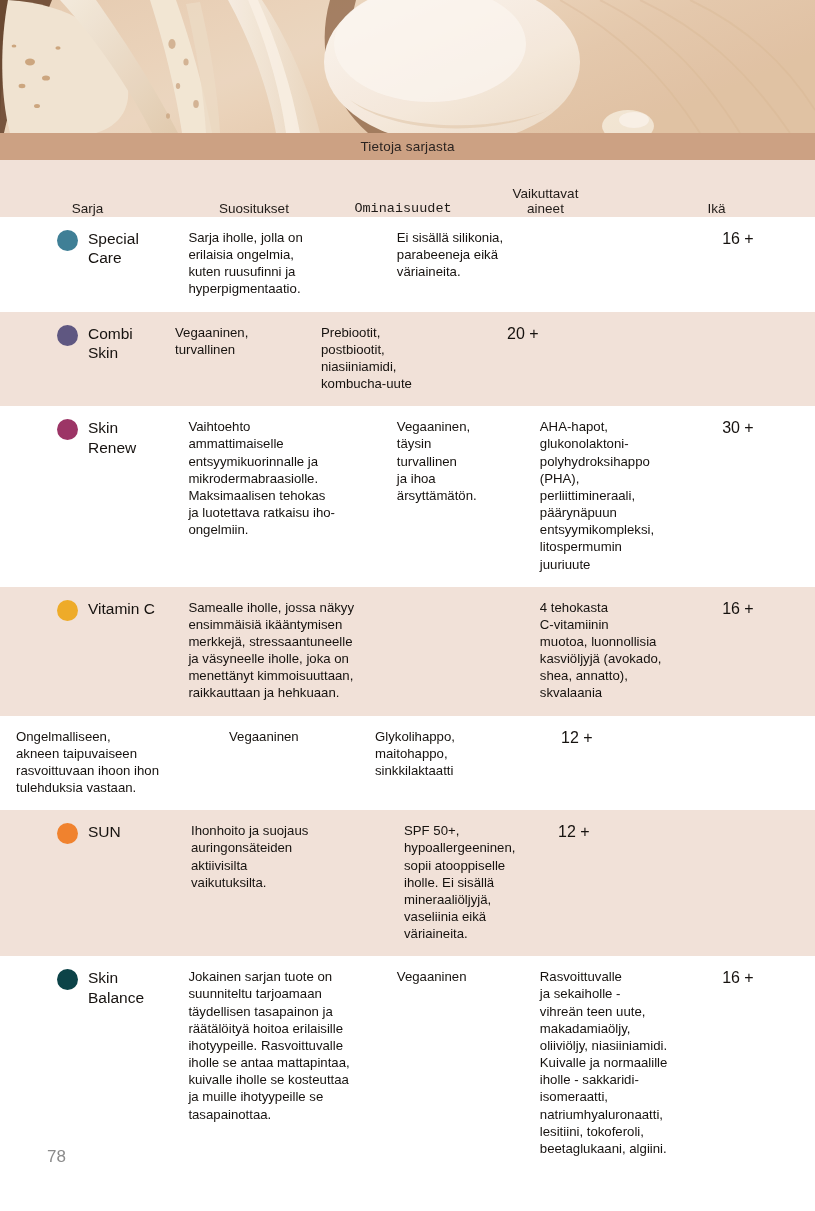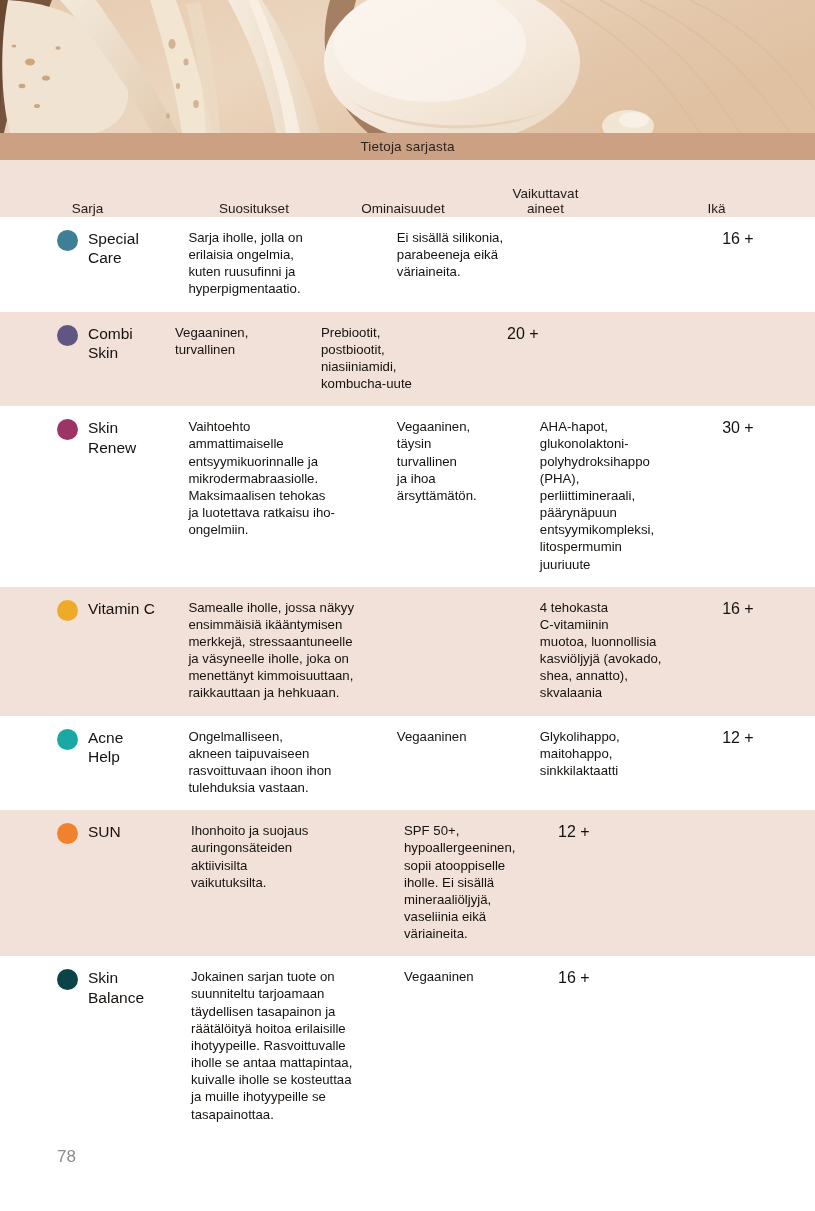--- a/index.html
+++ b/index.html
@@ -55,21 +55,21 @@
   .col-head .ch {
     font-size: 13.5px;
     color: #201b18;
     text-align: center;
     line-height: 1.15;
   }
 
   
   .c-sarja  { width: 120px; padding-left: 55px; }
   .c-sug    { width: 213px; }
-  .c-feat   { width: 140px; }
+  .c-feat   { width: 140px; font-family: Liberation Mono, monospace; }
   .c-ing    { width: 175px; }
   .c-age    { width: 167px; }
 
   .col-head .c-sarja { padding-left: 0; text-align: center; width: 175px; }
   .col-head .c-sug   { width: 158px; }
   .col-head .c-feat  { width: 140px; }
   .col-head .c-ing   { width: 145px; }
   .col-head .c-age   { width: 197px; }
 
   
@@ -121,21 +121,21 @@
     color: #16120f;
     padding-left: 12px;
   }
 
   
   .row .cell-sug  { margin-left: 16px; }
 
   
   .page-num {
     position: absolute;
-    left: 57px;
+    left: 47px;
     bottom: 44px;
     font-size: 17px;
     color: #8b8b8b;
   }
 </style>
 </head>
 <body>
 
 <div class="page">
 
@@ -300,25 +300,20 @@
         <div class="cell cell-feat"></div>
         <div class="cell cell-ing">4 tehokasta
 C-vitamiinin
 muotoa, luonnollisia
 kasviöljyjä (avokado,
 shea, annatto),
 skvalaania</div>
         <div class="cell cell-age">16 +</div>
       </div>
       <div class="row plain">
-        <div class="cell cell-series">
-          <span class="dot" style="background: rgb(25, 168, 164);"></span>
-          <span class="series-name">Acne
-Help</span>
-        </div>
         <div class="cell cell-sug">Ongelmalliseen,
 akneen taipuvaiseen
 rasvoittuvaan ihoon ihon
 tulehduksia vastaan.</div>
         <div class="cell cell-feat">Vegaaninen</div>
         <div class="cell cell-ing">Glykolihappo,
 maitohappo,
 sinkkilaktaatti</div>
         <div class="cell cell-age">12 +</div>
       </div>
@@ -349,19 +344,30 @@
         <div class="cell cell-sug">Jokainen sarjan tuote on
 suunniteltu tarjoamaan
 täydellisen tasapainon ja
 räätälöityä hoitoa erilaisille
 ihotyypeille. Rasvoittuvalle
 iholle se antaa mattapintaa,
 kuivalle iholle se kosteuttaa
 ja muille ihotyypeille se
 tasapainottaa.</div>
         <div class="cell cell-feat">Vegaaninen</div>
+        <div class="cell cell-ing">Rasvoittuvalle
+ja sekaiholle -
+vihreän teen uute,
+makadamiaöljy,
+oliiviöljy, niasiiniamidi.
+Kuivalle ja normaalille
+iholle - sakkaridi-
+isomeraatti,
+natriumhyaluronaatti,
+lesitiini, tokoferoli,
+beetaglukaani, algiini.</div>
         <div class="cell cell-age">16 +</div>
       </div>
     </div>
 
   <div class="page-num">78</div>
 
 </div>
 
 </body></html>

